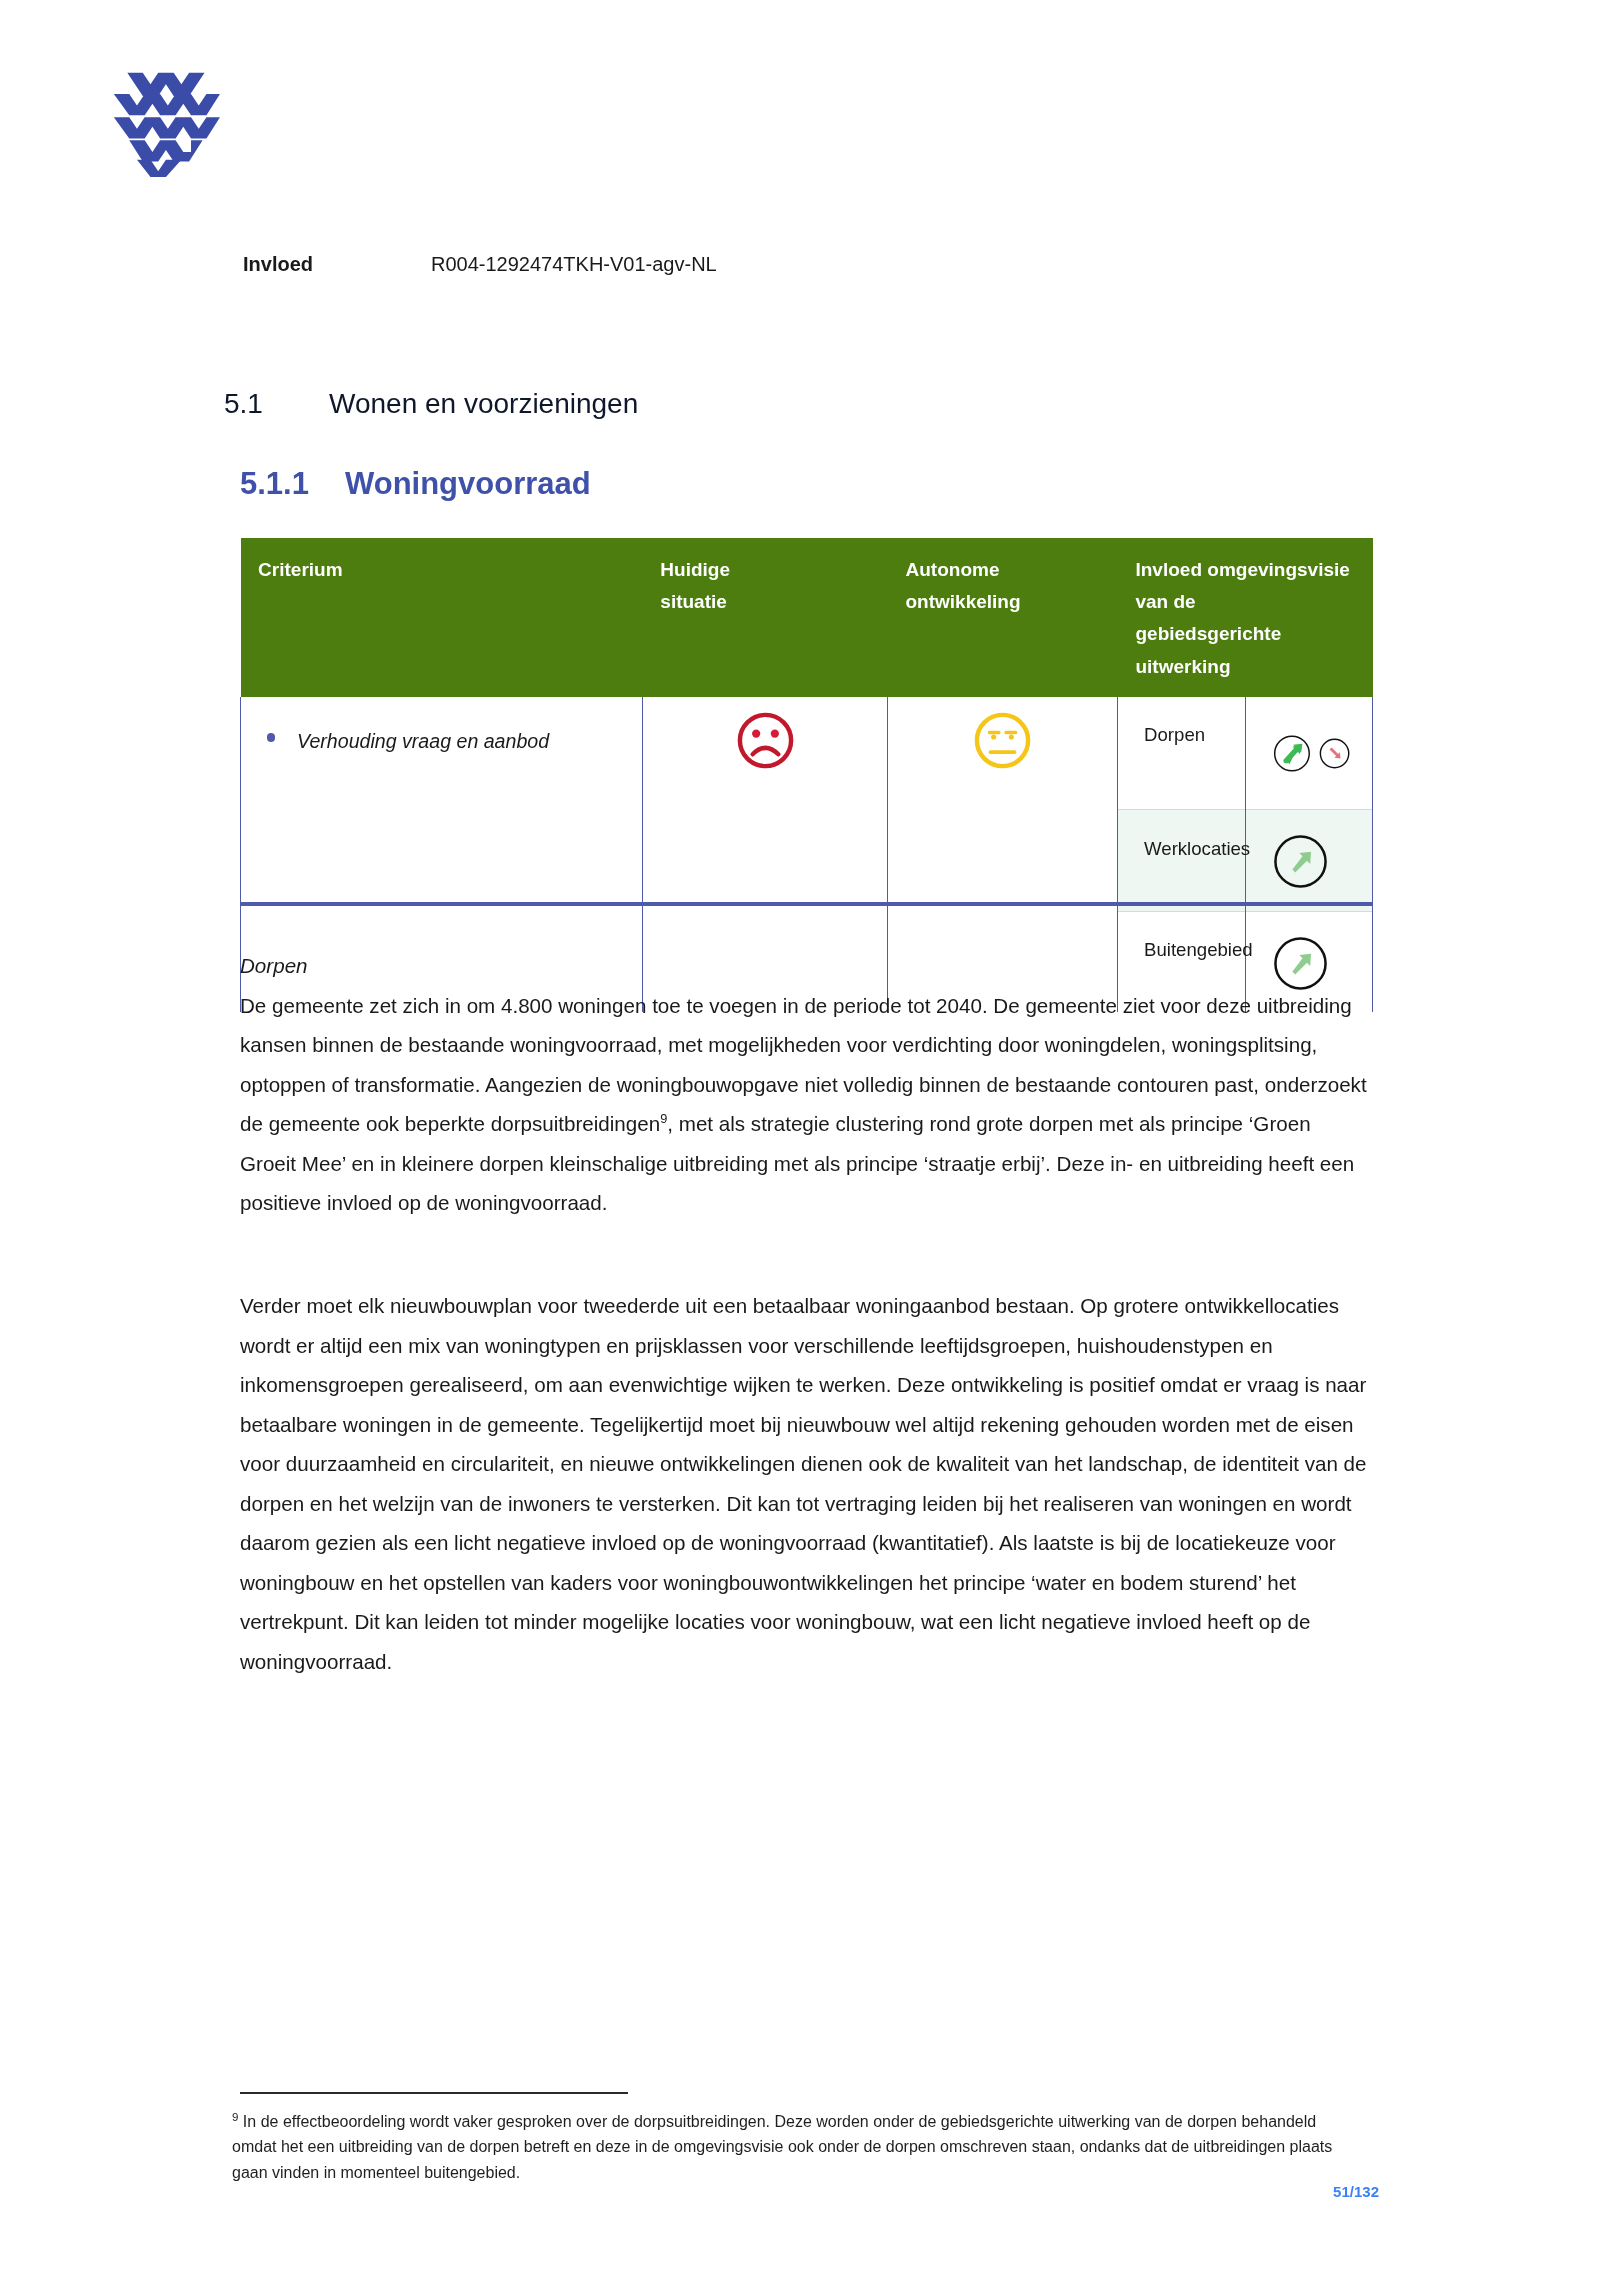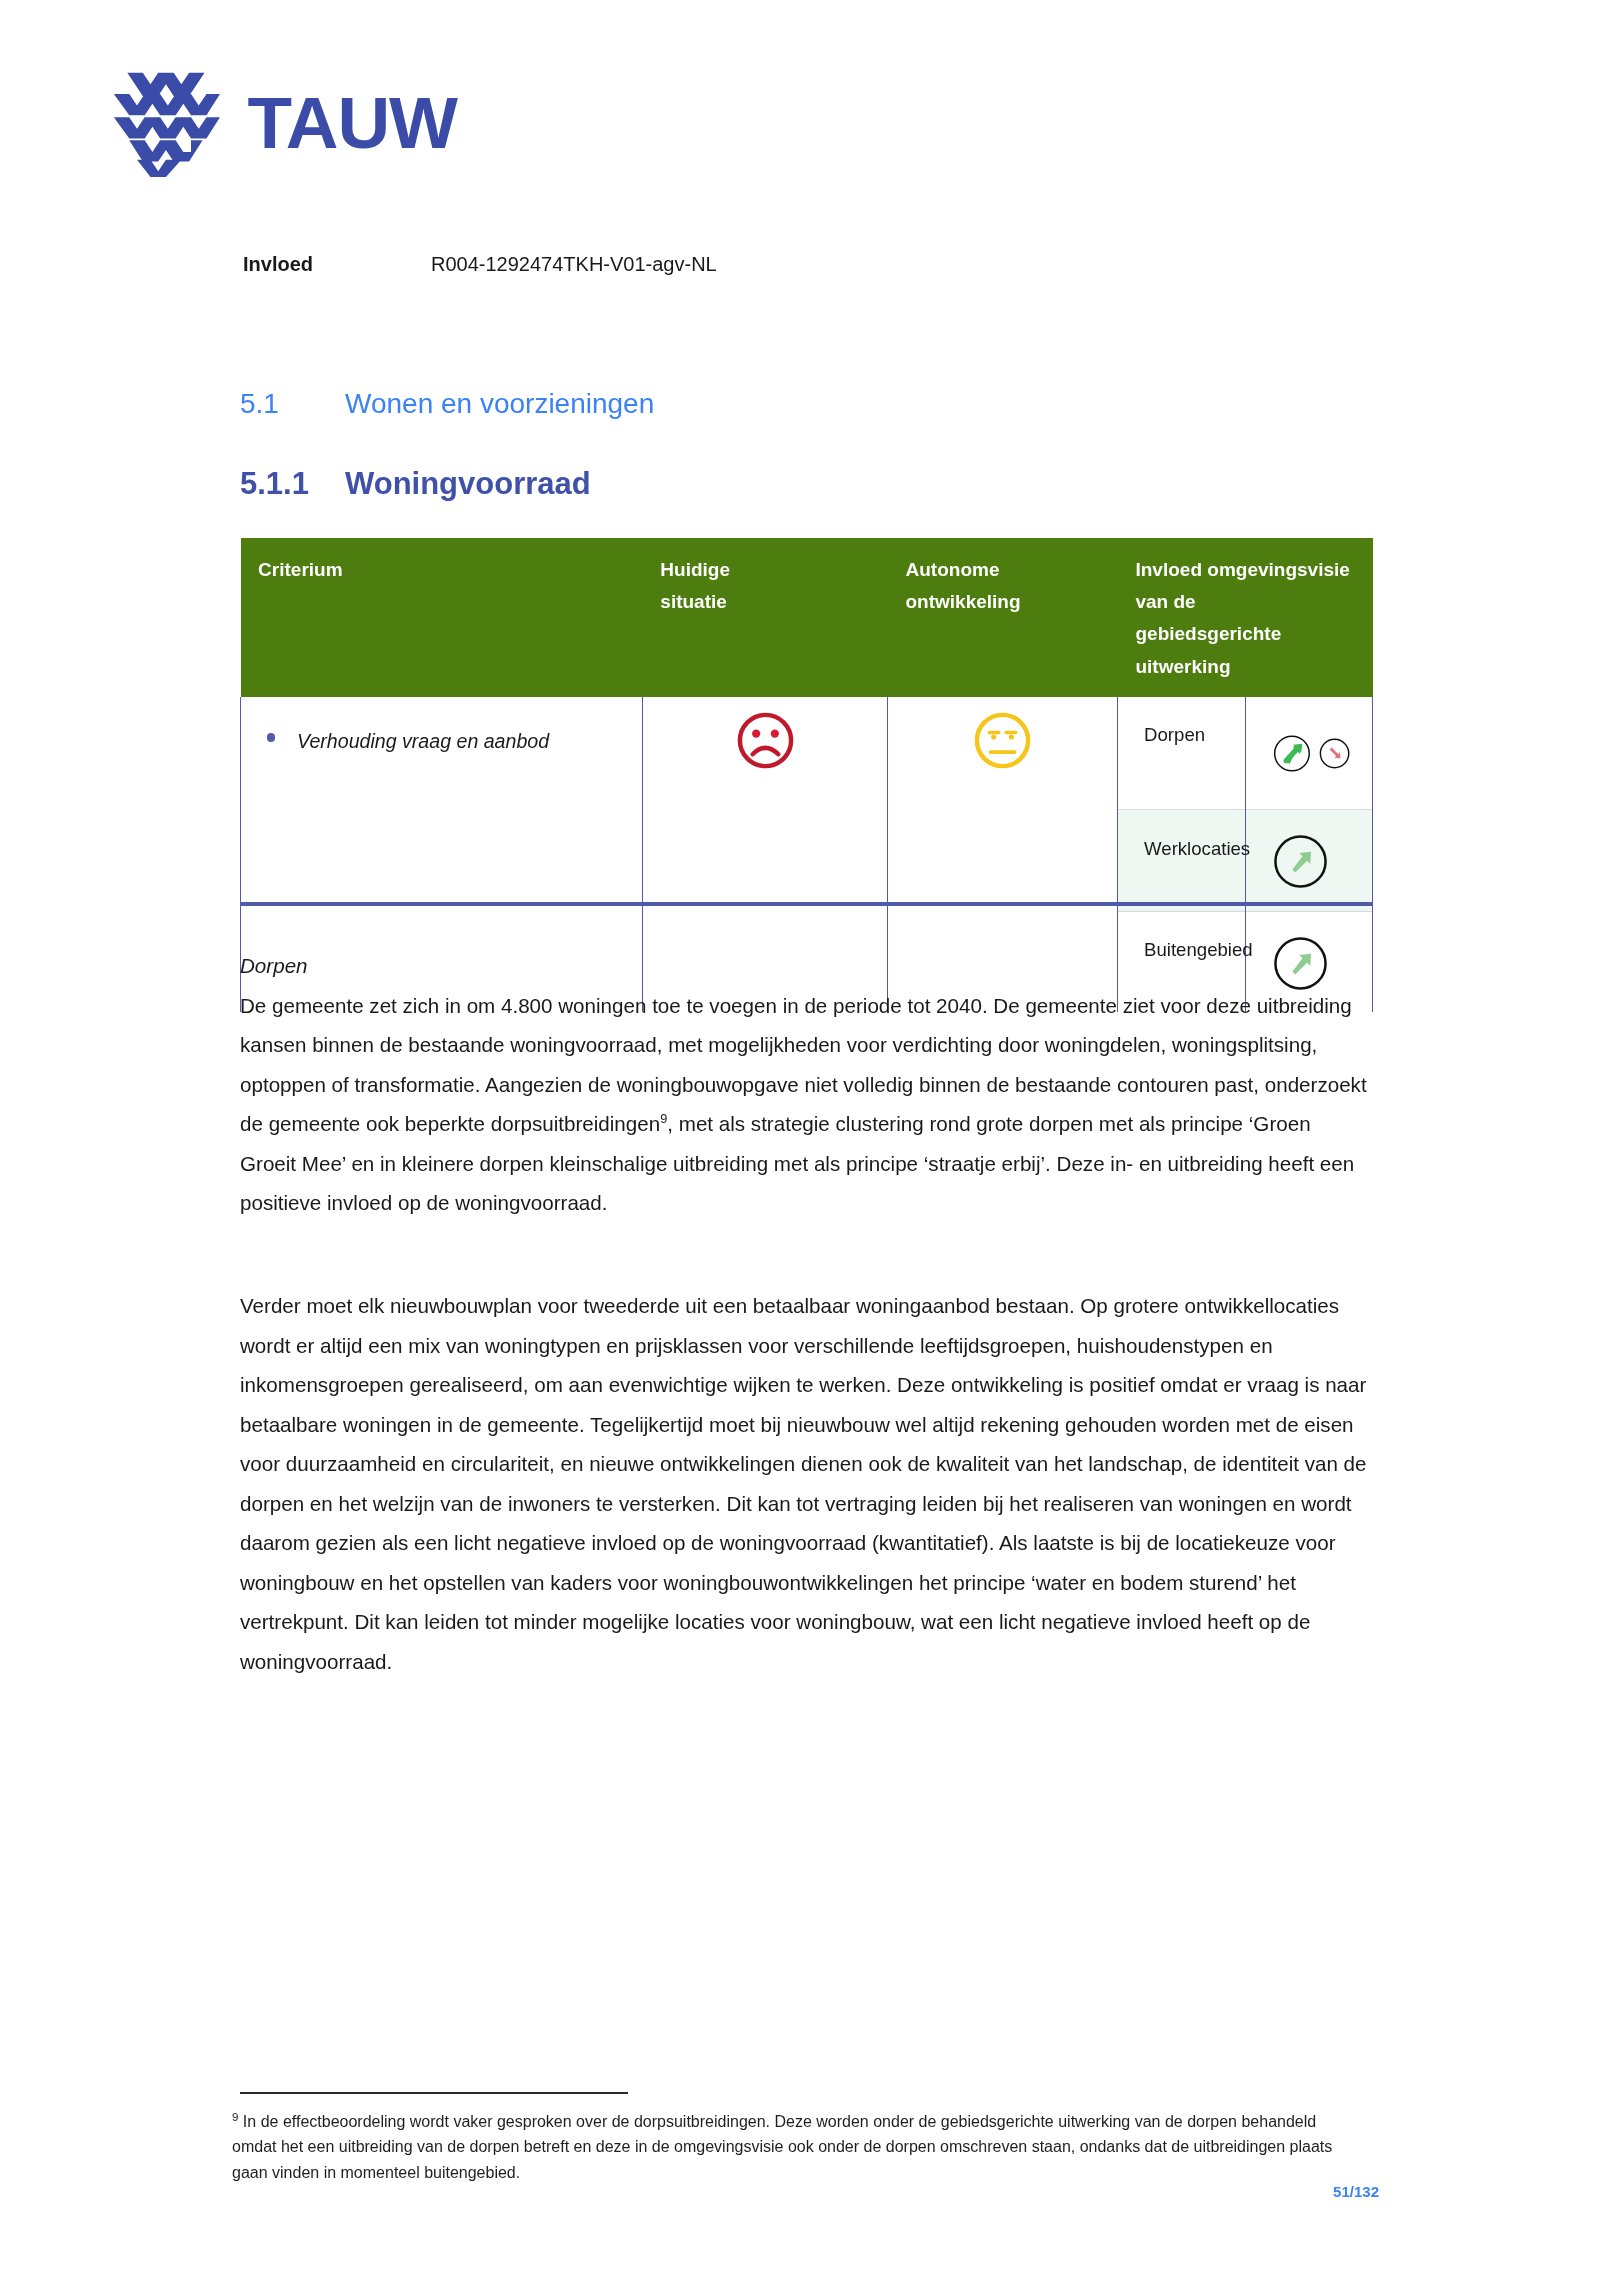--- a/index.html
+++ b/index.html
@@ -52,24 +52,24 @@
   }
   .kenmerk-label {
     font-weight: 700;
     width: 188px;
   }
   .kenmerk-value { font-weight: 400; }
 
   
   .h2 {
     position: absolute;
-    left: 240px;
+    left: 224px;
     top: 388px;
     display: flex;
-    color: #3b82f6;
+    color: #0f172a;
     font-size: 28px;
     font-weight: 400;
   }
   .h2 .num { width: 105px; }
   .h3 {
     position: absolute;
     left: 240px;
     top: 466px;
     display: flex;
     color: #3f51a8;
@@ -219,21 +219,20 @@
 
         <path d="M8 28 L24 28 L32 40 L40 28 L56 28 L64 40 L72 28 L88 28 L96 40 L104 28 L118 28 L104 50 L88 50 L80 38 L72 50 L56 50 L48 38 L40 50 L24 50 L8 28 Z"></path>
 
         <path d="M8 52 L24 52 L32 64 L40 52 L56 52 L64 64 L72 52 L88 52 L96 64 L104 52 L118 52 L104 74 L88 74 L80 62 L72 74 L56 74 L48 62 L40 74 L24 74 L8 52 Z"></path>
 
         <path d="M24 76 L40 76 L48 88 L56 76 L72 76 L80 88 L88 88 L88 76 L100 76 L86 98 L70 98 L62 86 L54 98 L38 98 L24 76 Z"></path>
 
         <path d="M46 96 L54 108 L62 96 L78 96 L62 114 L46 114 L32 96 Z"></path>
       </g>
     </svg>
-    <div class="logo-word">TAUW</div>
   </div>
 
   <div class="kenmerk-row">
     <div class="kenmerk-label">Invloed</div>
     <div class="kenmerk-value">R004-1292474TKH-V01-agv-NL</div>
   </div>
 
   <div class="h2">
     <span class="num">5.1</span>
     <span>Wonen en voorzieningen</span>

